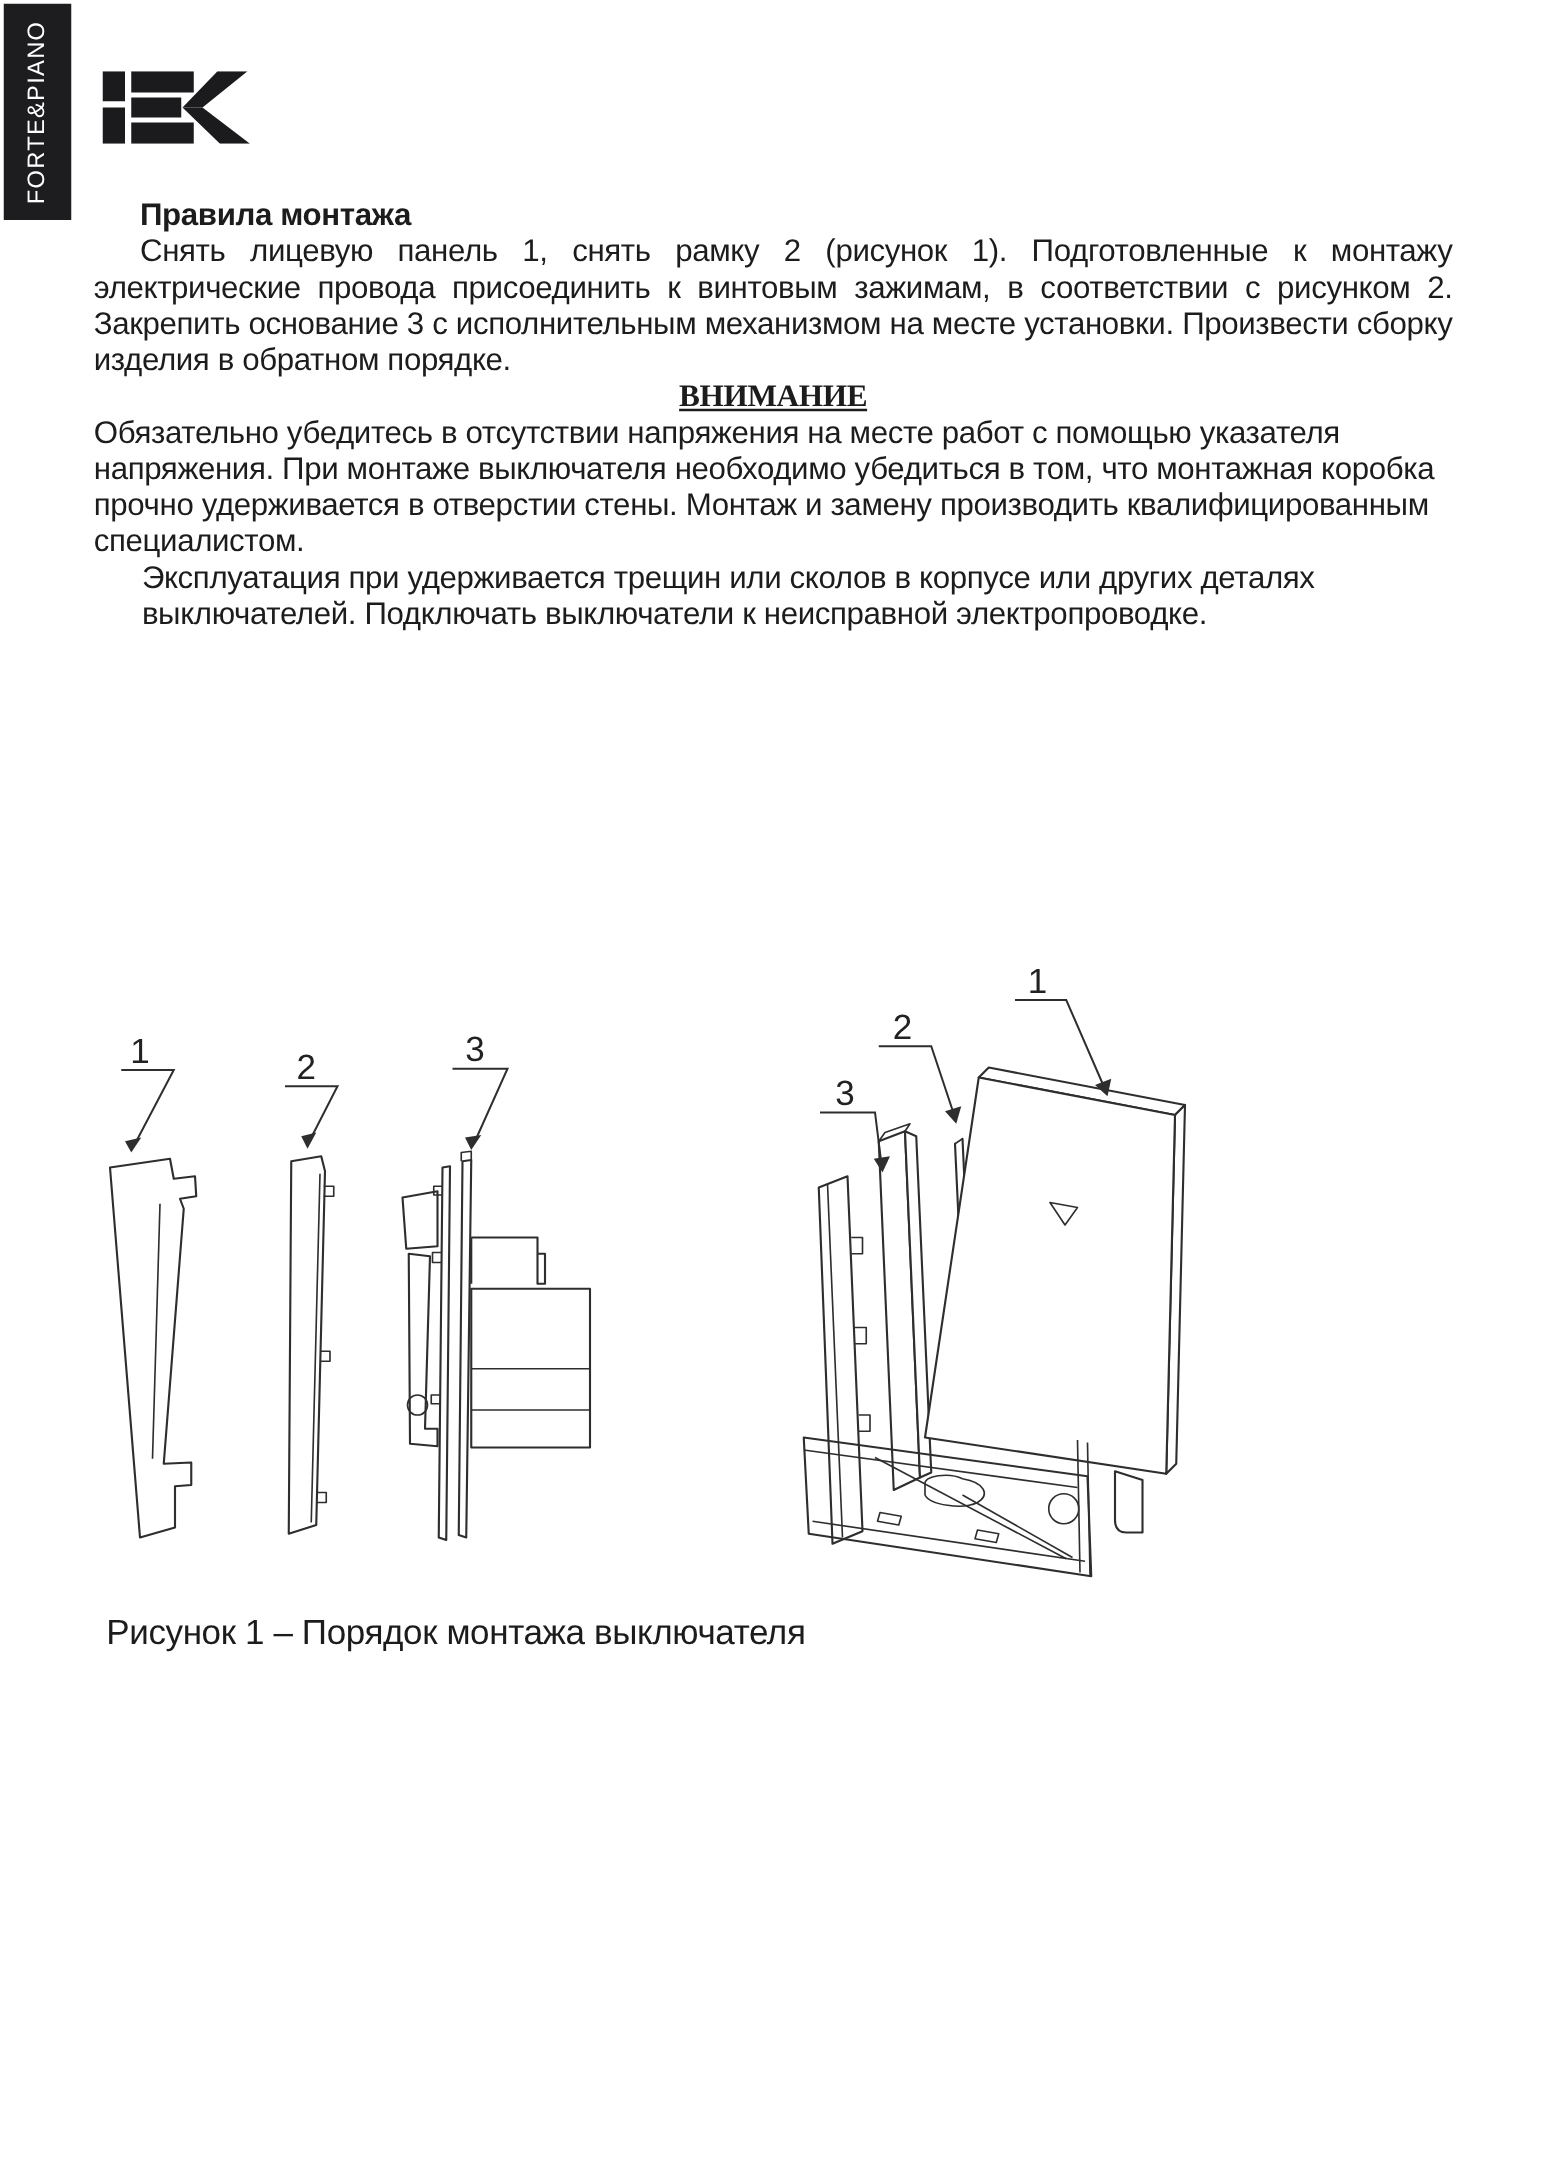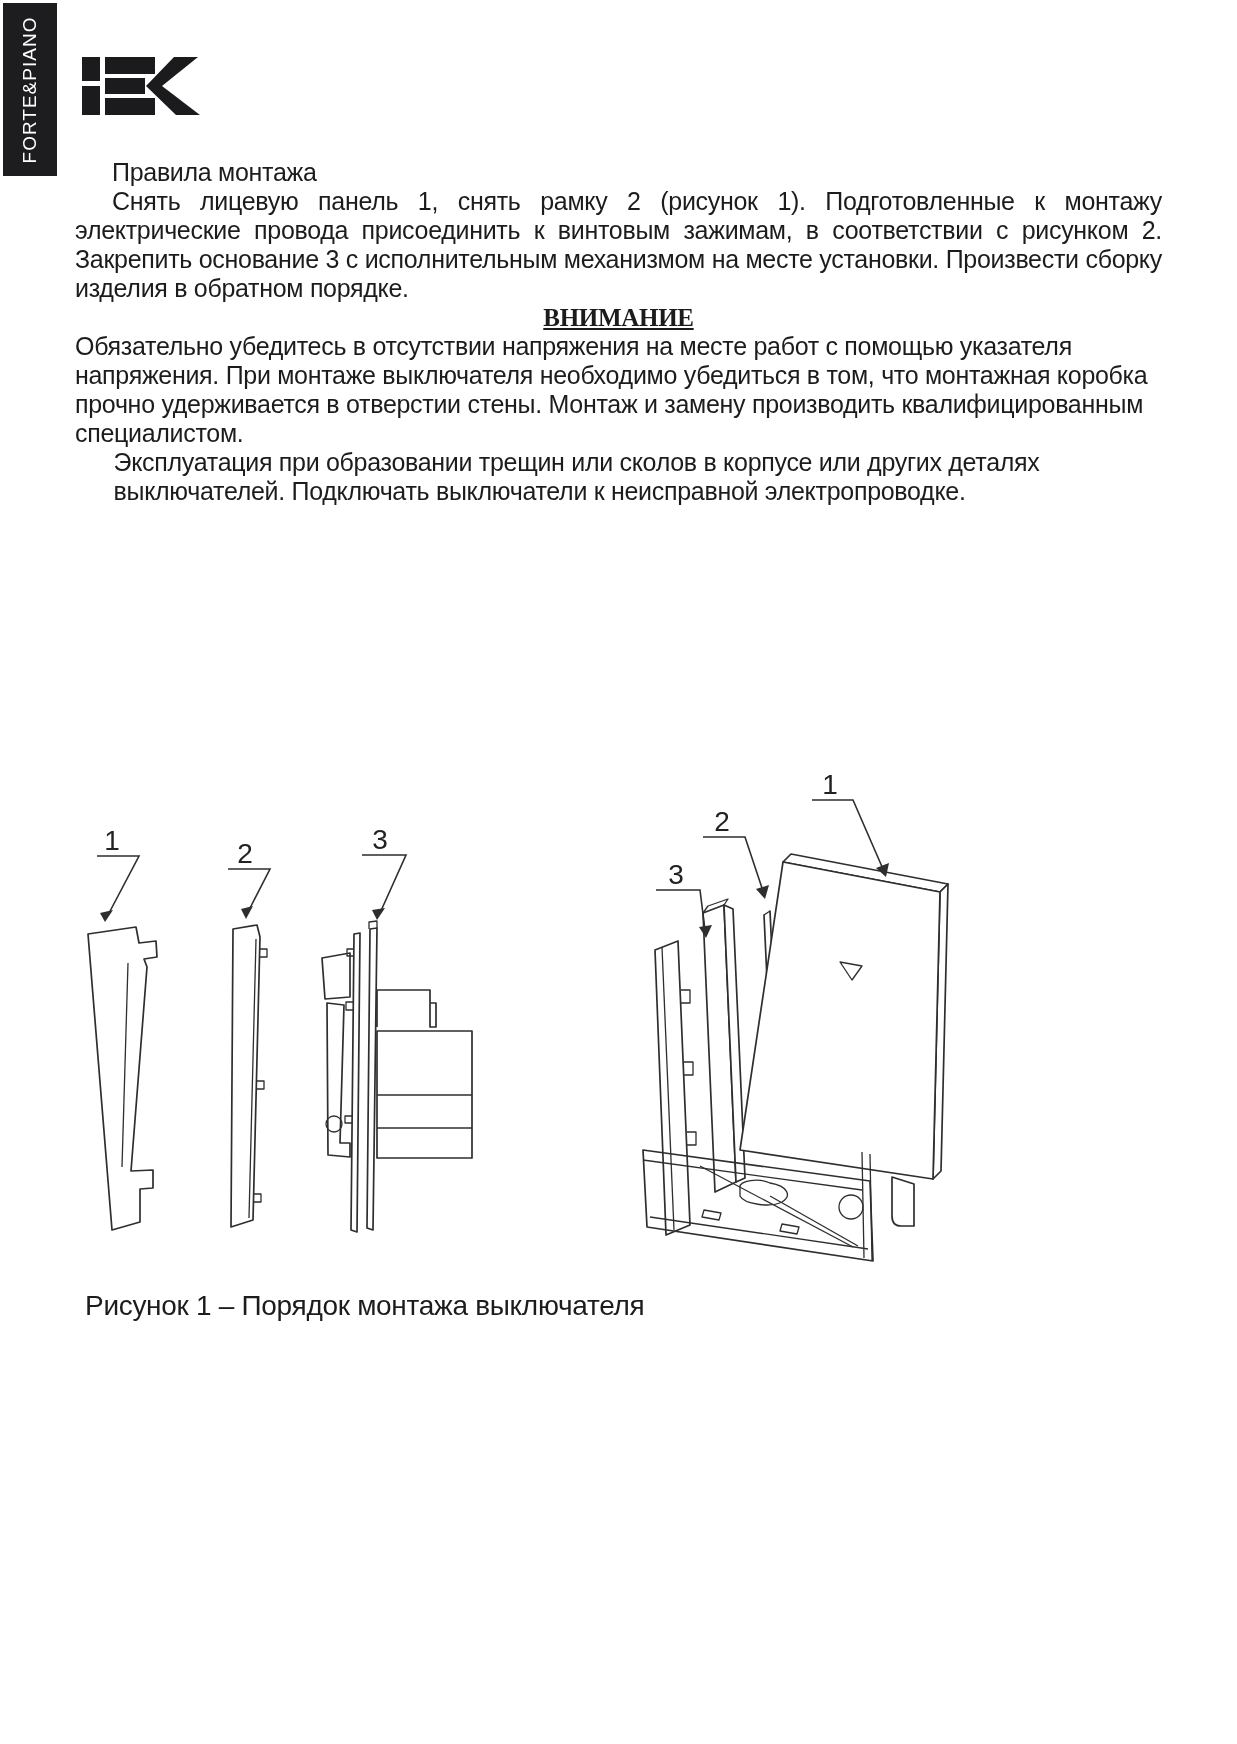--- a/index.html
+++ b/index.html
@@ -8,21 +8,21 @@
   
   .side-tab{position:absolute;left:3px;top:3px;width:54px;height:173px;background:#1d1d20;}
   .side-tab span{position:absolute;left:50%;top:50%;transform:translate(-50%,-50%) rotate(-90deg);
         white-space:nowrap;color:#ffffff;font-size:19px;letter-spacing:1px;font-weight:400;}
   
   .logo{position:absolute;left:82px;top:57px;width:118px;height:58px;}
   
   .textblock{position:absolute;left:75px;top:158px;width:1087px;font-size:25px;line-height:29px;
         letter-spacing:-0.3px;}
   .textblock p{margin:0;}
-  .h-bold{font-weight:400;text-indent:37px;}
+  .h-bold{font-weight:700;text-indent:37px;}
   .para{text-align:justify;text-indent:37px;}
   .c-title{font-weight:700;text-align:center;margin-top:3px;}
   .c-title span{text-decoration:underline;font-family:Liberation Serif, serif;}
   .c-body{font-weight:400;text-align:left;}
   .c-body.narrow{width:1010px;margin-left:auto;margin-right:auto;}
   
   .figure-svg{position:absolute;left:0;top:0;}
   .caption{position:absolute;left:85px;top:1290px;font-size:28px;letter-spacing:-0.3px;}
   svg text.lbl{font-family:"Liberation Sans","DejaVu Sans",sans-serif;font-size:28px;fill:#222;}
   .ln{stroke:#2e2e2e;fill:none;stroke-width:1.7;stroke-linejoin:round;stroke-linecap:round;}
@@ -50,21 +50,21 @@
       <polygon points="92,0 116,0 80,29 64,29"></polygon>
       <polygon points="64,29 80,29 118,58 94,58"></polygon>
     </g>
   </svg>
 
   <div class="textblock">
     <p class="h-bold">Правила монтажа</p>
     <p class="para">Снять лицевую панель 1, снять рамку 2 (рисунок 1). Подготовленные к монтажу электрические провода присоединить к винтовым зажимам, в соответствии с рисунком 2. Закрепить основание 3 с исполнительным механизмом на месте установки. Произвести сборку изделия в обратном порядке.</p>
     <p class="c-title"><span>ВНИМАНИЕ</span></p>
     <p class="c-body">Обязательно убедитесь в отсутствии напряжения на месте работ с помощью указателя напряжения. При монтаже выключателя необходимо убедиться в том, что монтажная коробка прочно удерживается в отверстии стены. Монтаж и замену производить квалифицированным специалистом.</p>
-    <p class="c-body narrow">Эксплуатация при образовании трещин или сколов в корпусе или других деталях выключателей. Подключать выключатели к неисправной электропроводке.</p>
+    <p class="c-body narrow">Эксплуатация при удерживается трещин или сколов в корпусе или других деталях выключателей. Подключать выключатели к неисправной электропроводке.</p>
   </div>
 
   <svg class="figure-svg" width="1237" height="1744" viewBox="0 0 1237 1744">
 
     <g>
 
       <g>
         <path class="solid" d="M 88,934 L 136,927 L 139,943 L 156,941 L 157,957 L 144,959 L 147,967
              L 131,1171 L 153,1170 L 153,1188 L 140,1189 L 140,1222 L 112,1230 Z"></path>
         <path class="ln-thin" d="M 128,963 L 122,1167"></path>

